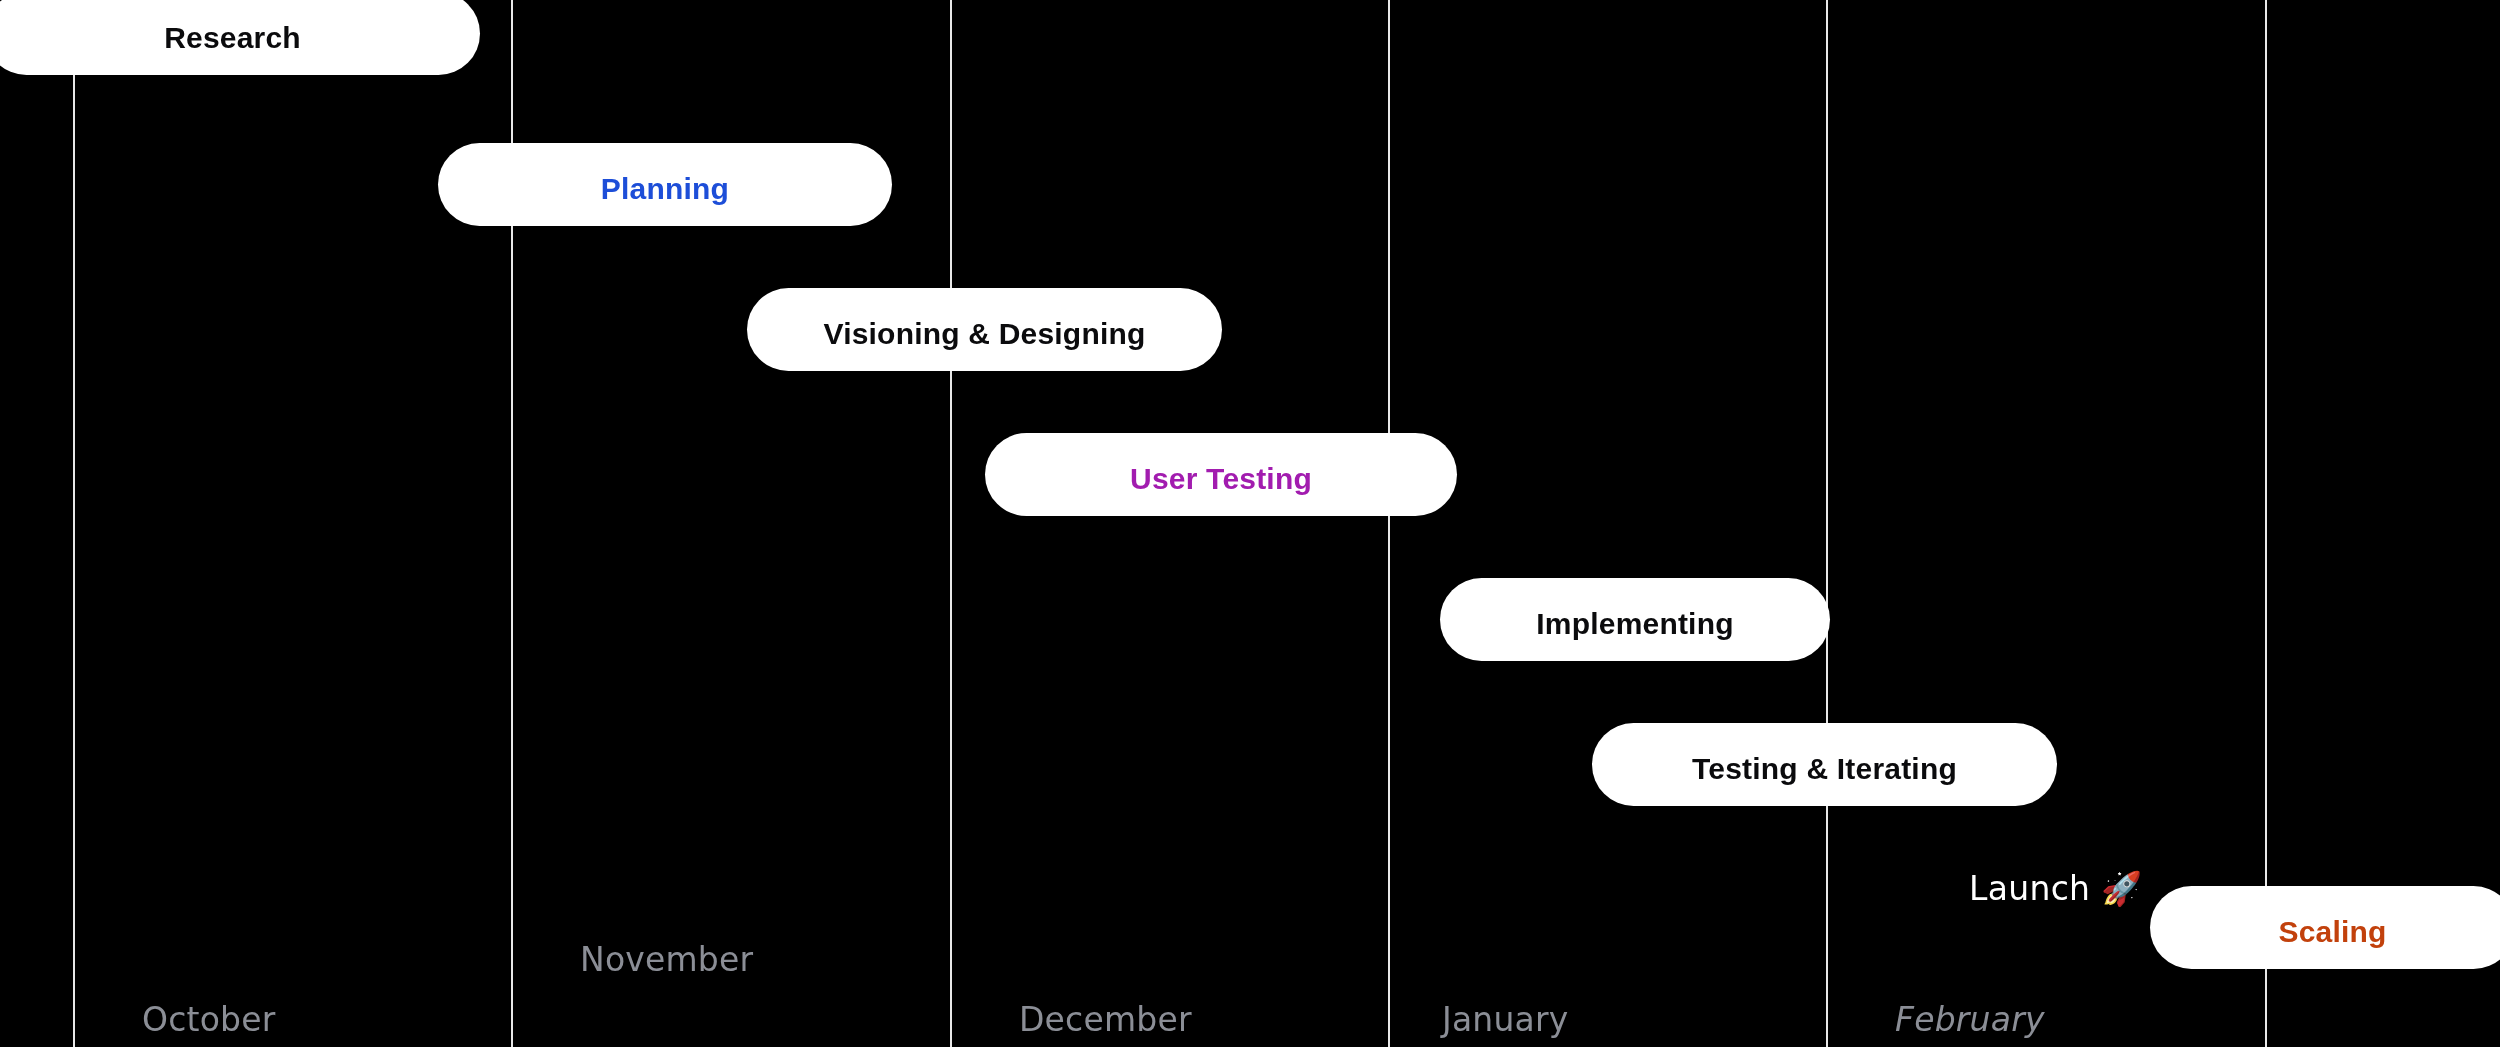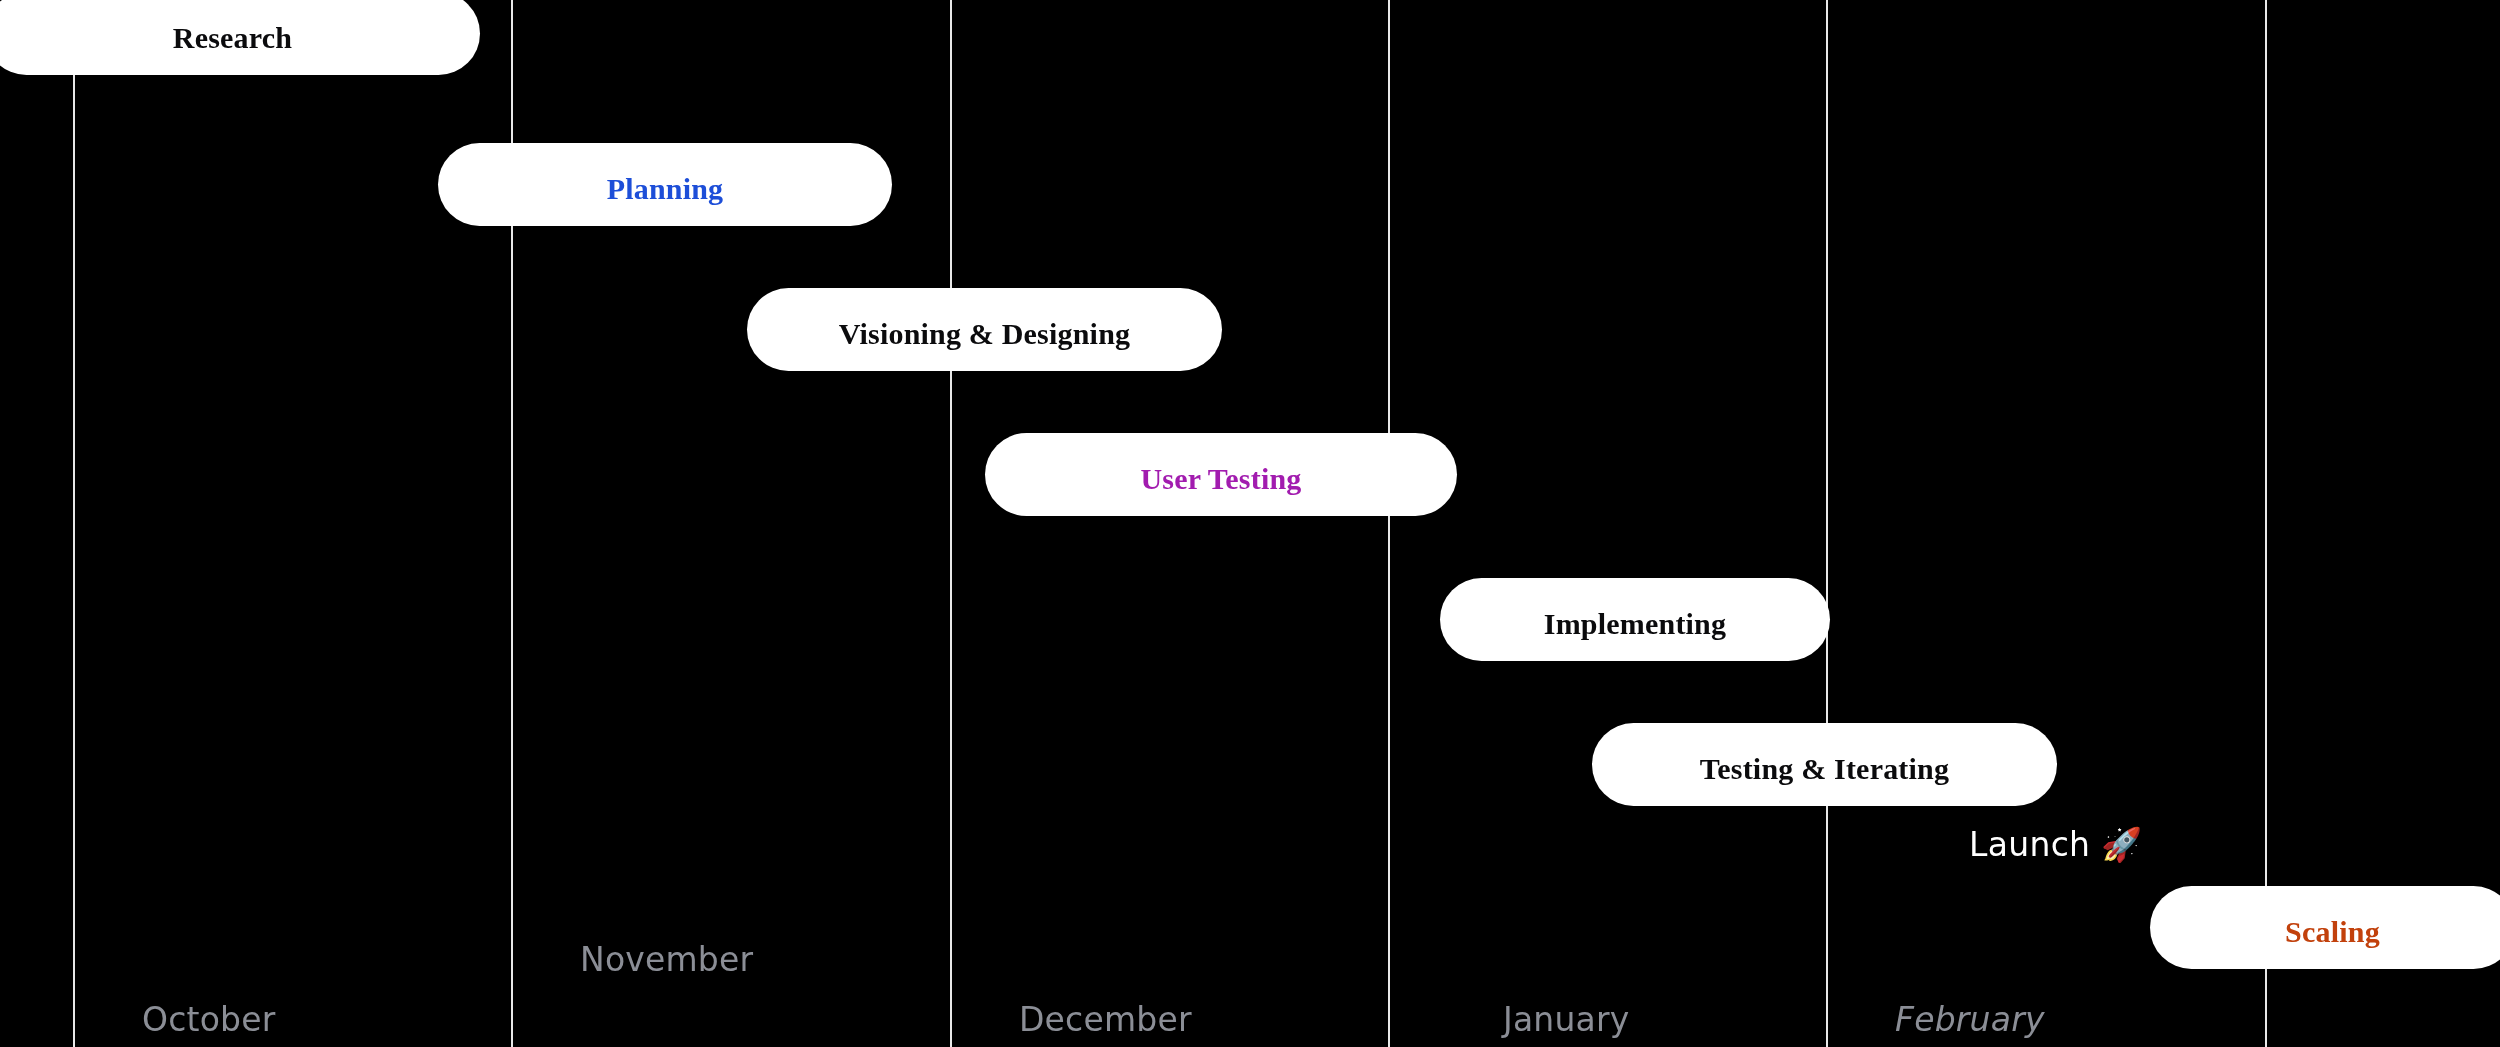--- a/index.html
+++ b/index.html
@@ -40,30 +40,30 @@
     align-items: center;
     justify-content: center;
     box-sizing: border-box;
   }
   .bar-label {
     color: #0b0b0d;
     font-size: 30px;
     font-weight: 700;
     letter-spacing: 0.2px;
     white-space: nowrap;
-    font-family: Liberation Serif, serif;
+    font-family: Liberation Sans, sans-serif;
     margin-top: 8px;
   }
 
   
   .milestone {
     position: absolute;
     height: 83px;
     display: flex;
-    align-items: flex-start;
+    align-items: flex-end;
     white-space: nowrap;
   }
   .milestone-label {
     color: #ffffff;
     font-size: 33px;
     font-weight: 400;
     letter-spacing: 0.3px;
     font-family: "DejaVu Sans", sans-serif;
   }
 
@@ -125,20 +125,20 @@
   <div id="months">
       <div class="month" style="left: 142px; top: 997px; width: 300px;">
         <span class="month-label" style="color: rgb(139, 142, 150);">October</span>
       </div>
       <div class="month" style="left: 580px; top: 937px; width: 300px;">
         <span class="month-label" style="color: rgb(139, 142, 150);">November</span>
       </div>
       <div class="month" style="left: 1019px; top: 997px; width: 300px;">
         <span class="month-label" style="color: rgb(139, 142, 150);">December</span>
       </div>
-      <div class="month" style="left: 1503px; top: 997px; width: 300px;">
+      <div class="month" style="left: 1442px; top: 997px; width: 300px;">
         <span class="month-label" style="color: rgb(139, 142, 150);">January</span>
       </div>
       <div class="month" style="left: 1895px; top: 997px; width: 300px; font-style: italic;">
         <span class="month-label" style="color: rgb(139, 142, 150);">February</span>
       </div>
     </div>
 </div>
 
 </body></html>

